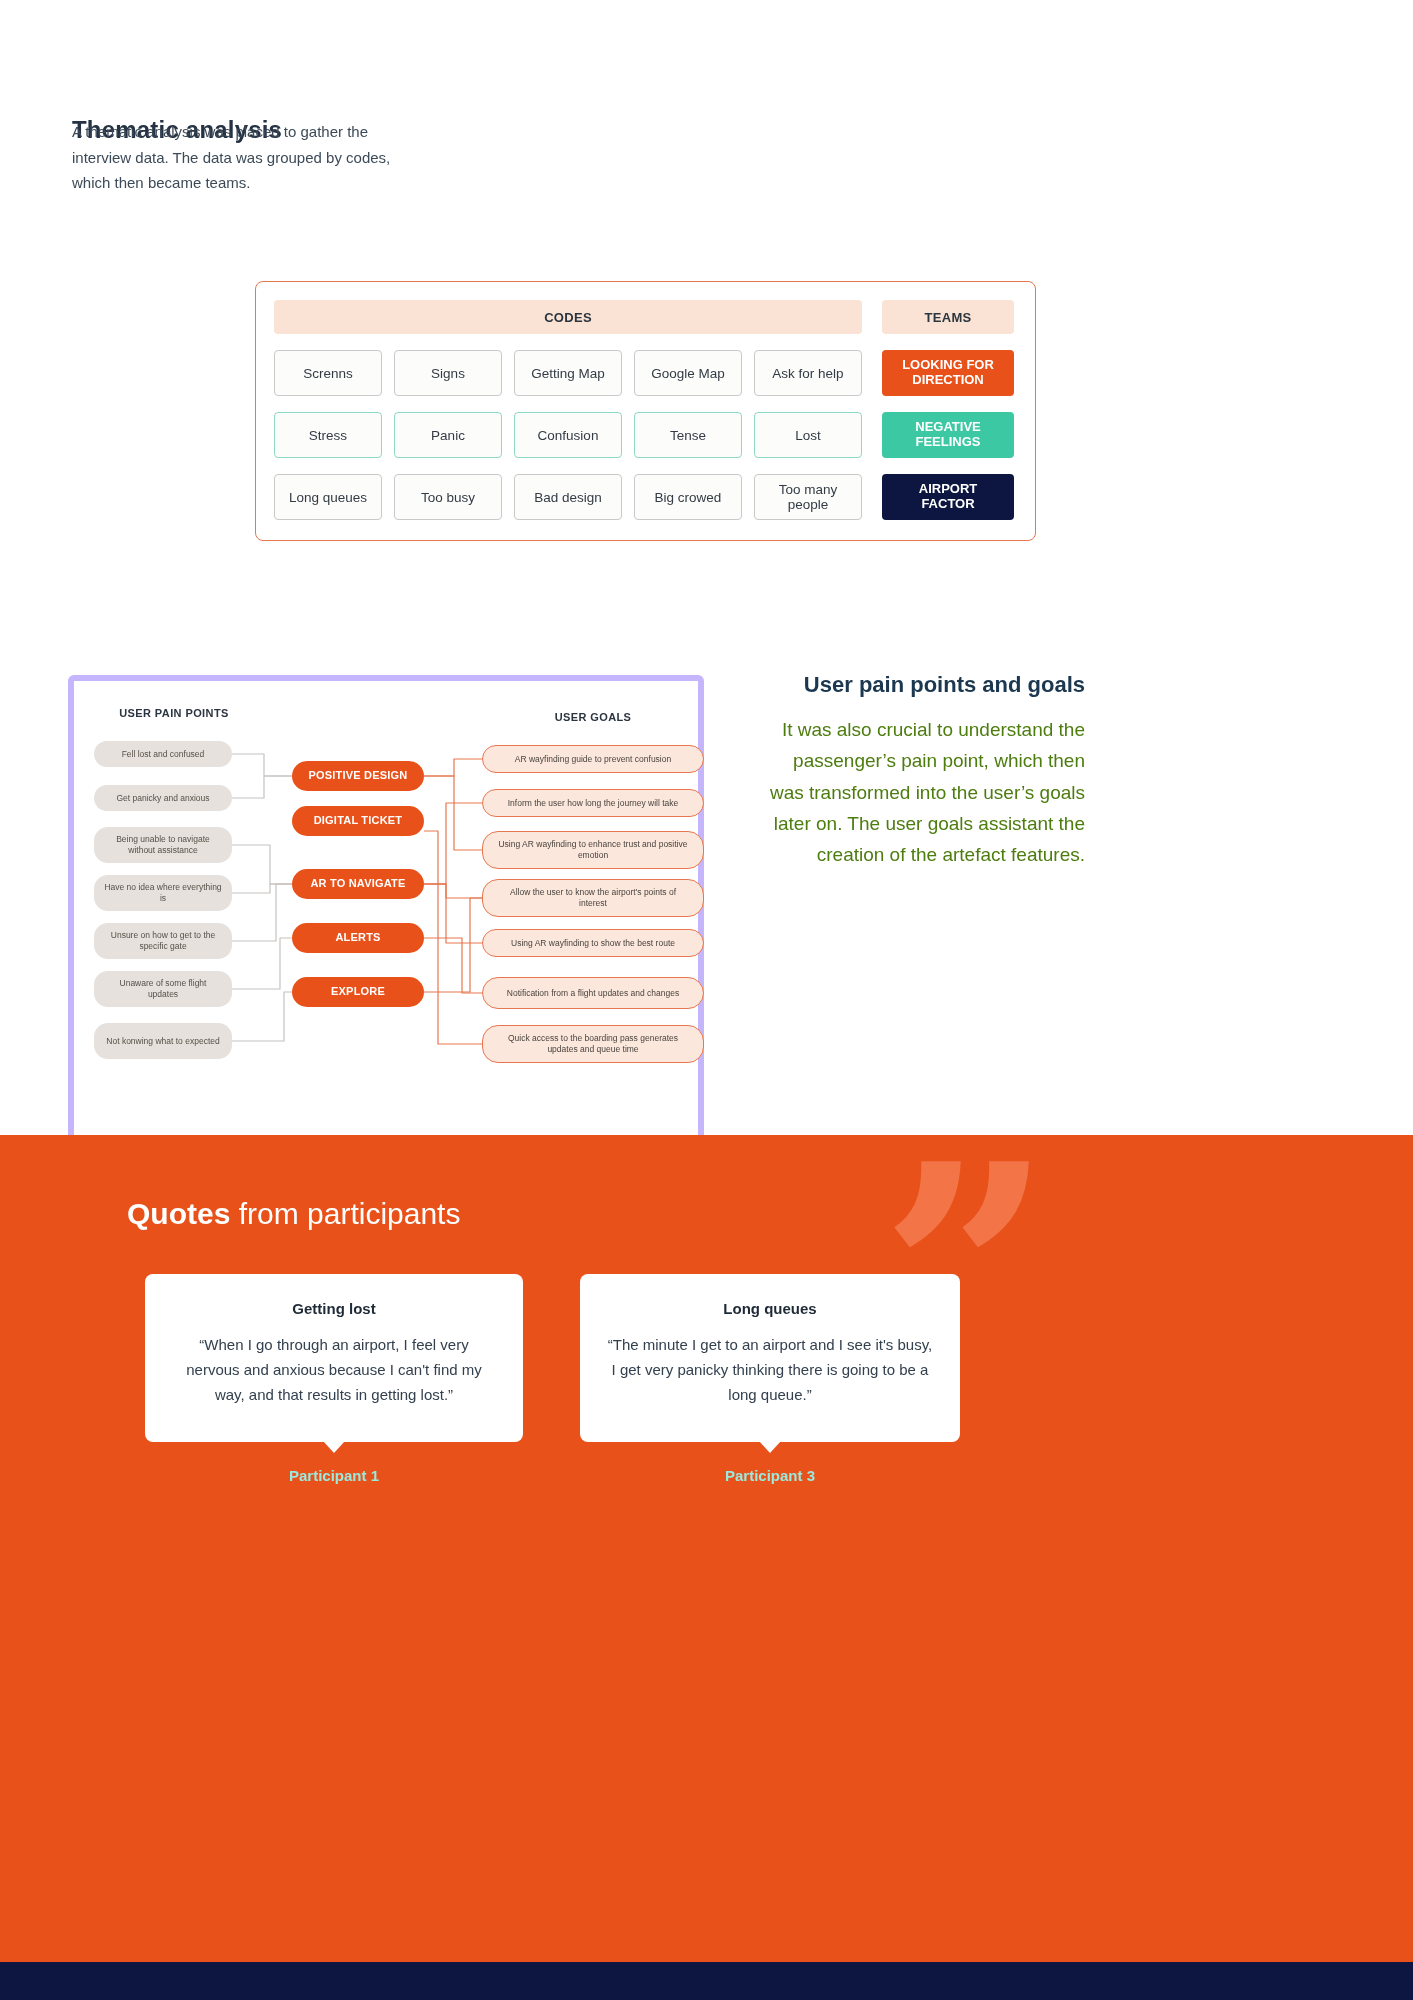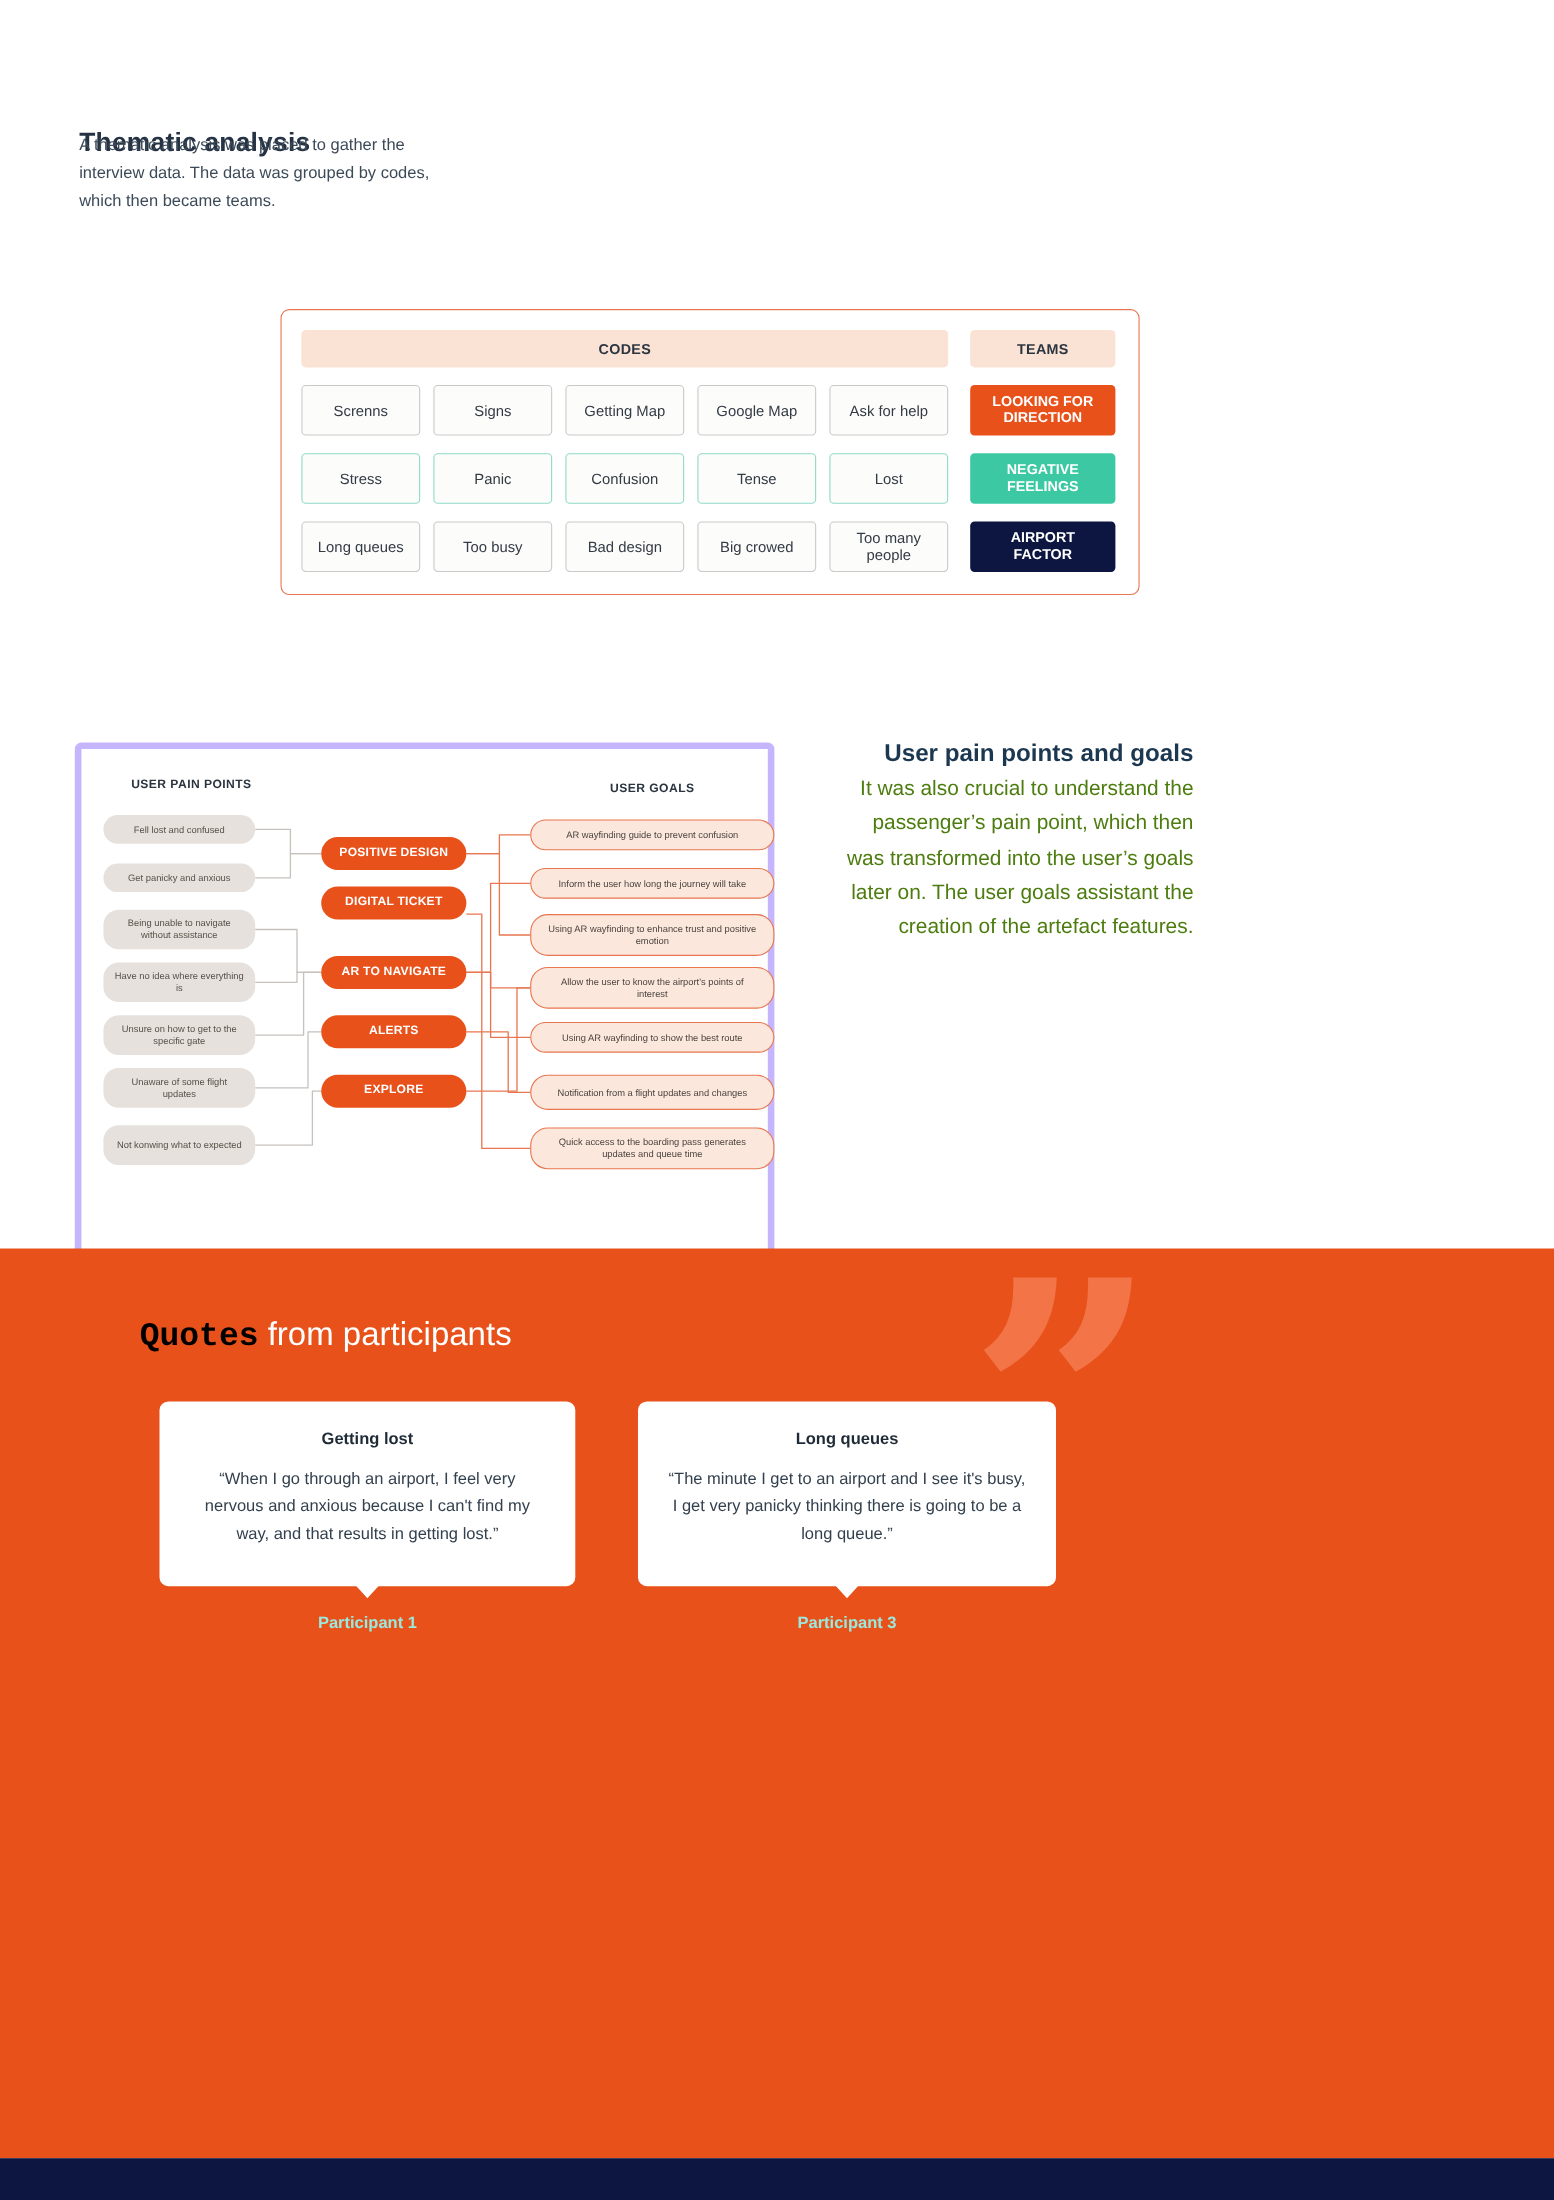--- a/index.html
+++ b/index.html
@@ -37,27 +37,27 @@
   .dg-label.goals { left:408px; top:30px; width:222px; }
   .pill { position:absolute; display:flex; align-items:center; justify-content:center; text-align:center; line-height:1.25; }
   .pain-pill  { left:20px; width:138px; background:#E6E1DC; border-radius:14px; font-size:8.5px; color:#575049; padding:2px 10px; }
   .theme-pill { left:218px; width:132px; height:30px; background:#E8511A; border-radius:16px;
                 color:#fff; font-size:11px; font-weight:700; letter-spacing:.2px; }
   .goal-pill  { left:408px; width:222px; background:#FBE7DC; border:1px solid #E8764F; border-radius:16px;
                 font-size:8.5px; color:#4A443E; padding:2px 12px;text-align:center; }
 
   
   .pg-text { position:absolute; left:765px; top:672px; width:320px; text-align:right; }
-  .pg-text h2 { font-size:22px; font-weight:700; color:#1C3850; margin-bottom:4px; }
+  .pg-text h2 { font-size:22px; font-weight:700; color:#1C3850; margin-bottom:16px; }
   .pg-text p  { font-size:19px; line-height:1.65; color:#4d7c0f; }
 
   
   .quotes { position:absolute; left:0; top:1135px; width:1413px; height:827px; background:#E8511A; }
   .quotes-title { position:absolute; left:127px; top:62px; font-size:30px; color:#ffffff; }
-  .quotes-title .hl { color:#000000; font-weight:700;font-family:Liberation Mono, monospace; }
+  .quotes-title .hl { color:#ffffff; font-weight:700; }
   .quote-mark { position:absolute; left:880px; top:-10px; font-family:"DejaVu Serif", serif;
                 font-size:300px; line-height:1; color:#F27447; font-weight:700; }
   .qcard { position:absolute; top:139px; background:#ffffff; border-radius:8px; height:168px; padding:26px 26px 0; }
   .qcard.c0 { left:145px; width:378px; }
   .qcard.c1 { left:580px; width:380px; }
   .qcard h3 { font-size:15px; font-weight:700; color:#1F2A37; text-align:center; margin-bottom:16px; }
   .qcard p  { font-size:15px; line-height:1.65; color:#33404E; text-align:center; }
   .qcard .tip { position:absolute; left:50%; bottom:-11px; margin-left:-11px; width:0; height:0;
                 border-left:11px solid transparent; border-right:11px solid transparent; border-top:12px solid #ffffff; }
   .participant { position:absolute; top:332px; font-size:15px; font-weight:700; color:#9BE8DC; text-align:center; }

